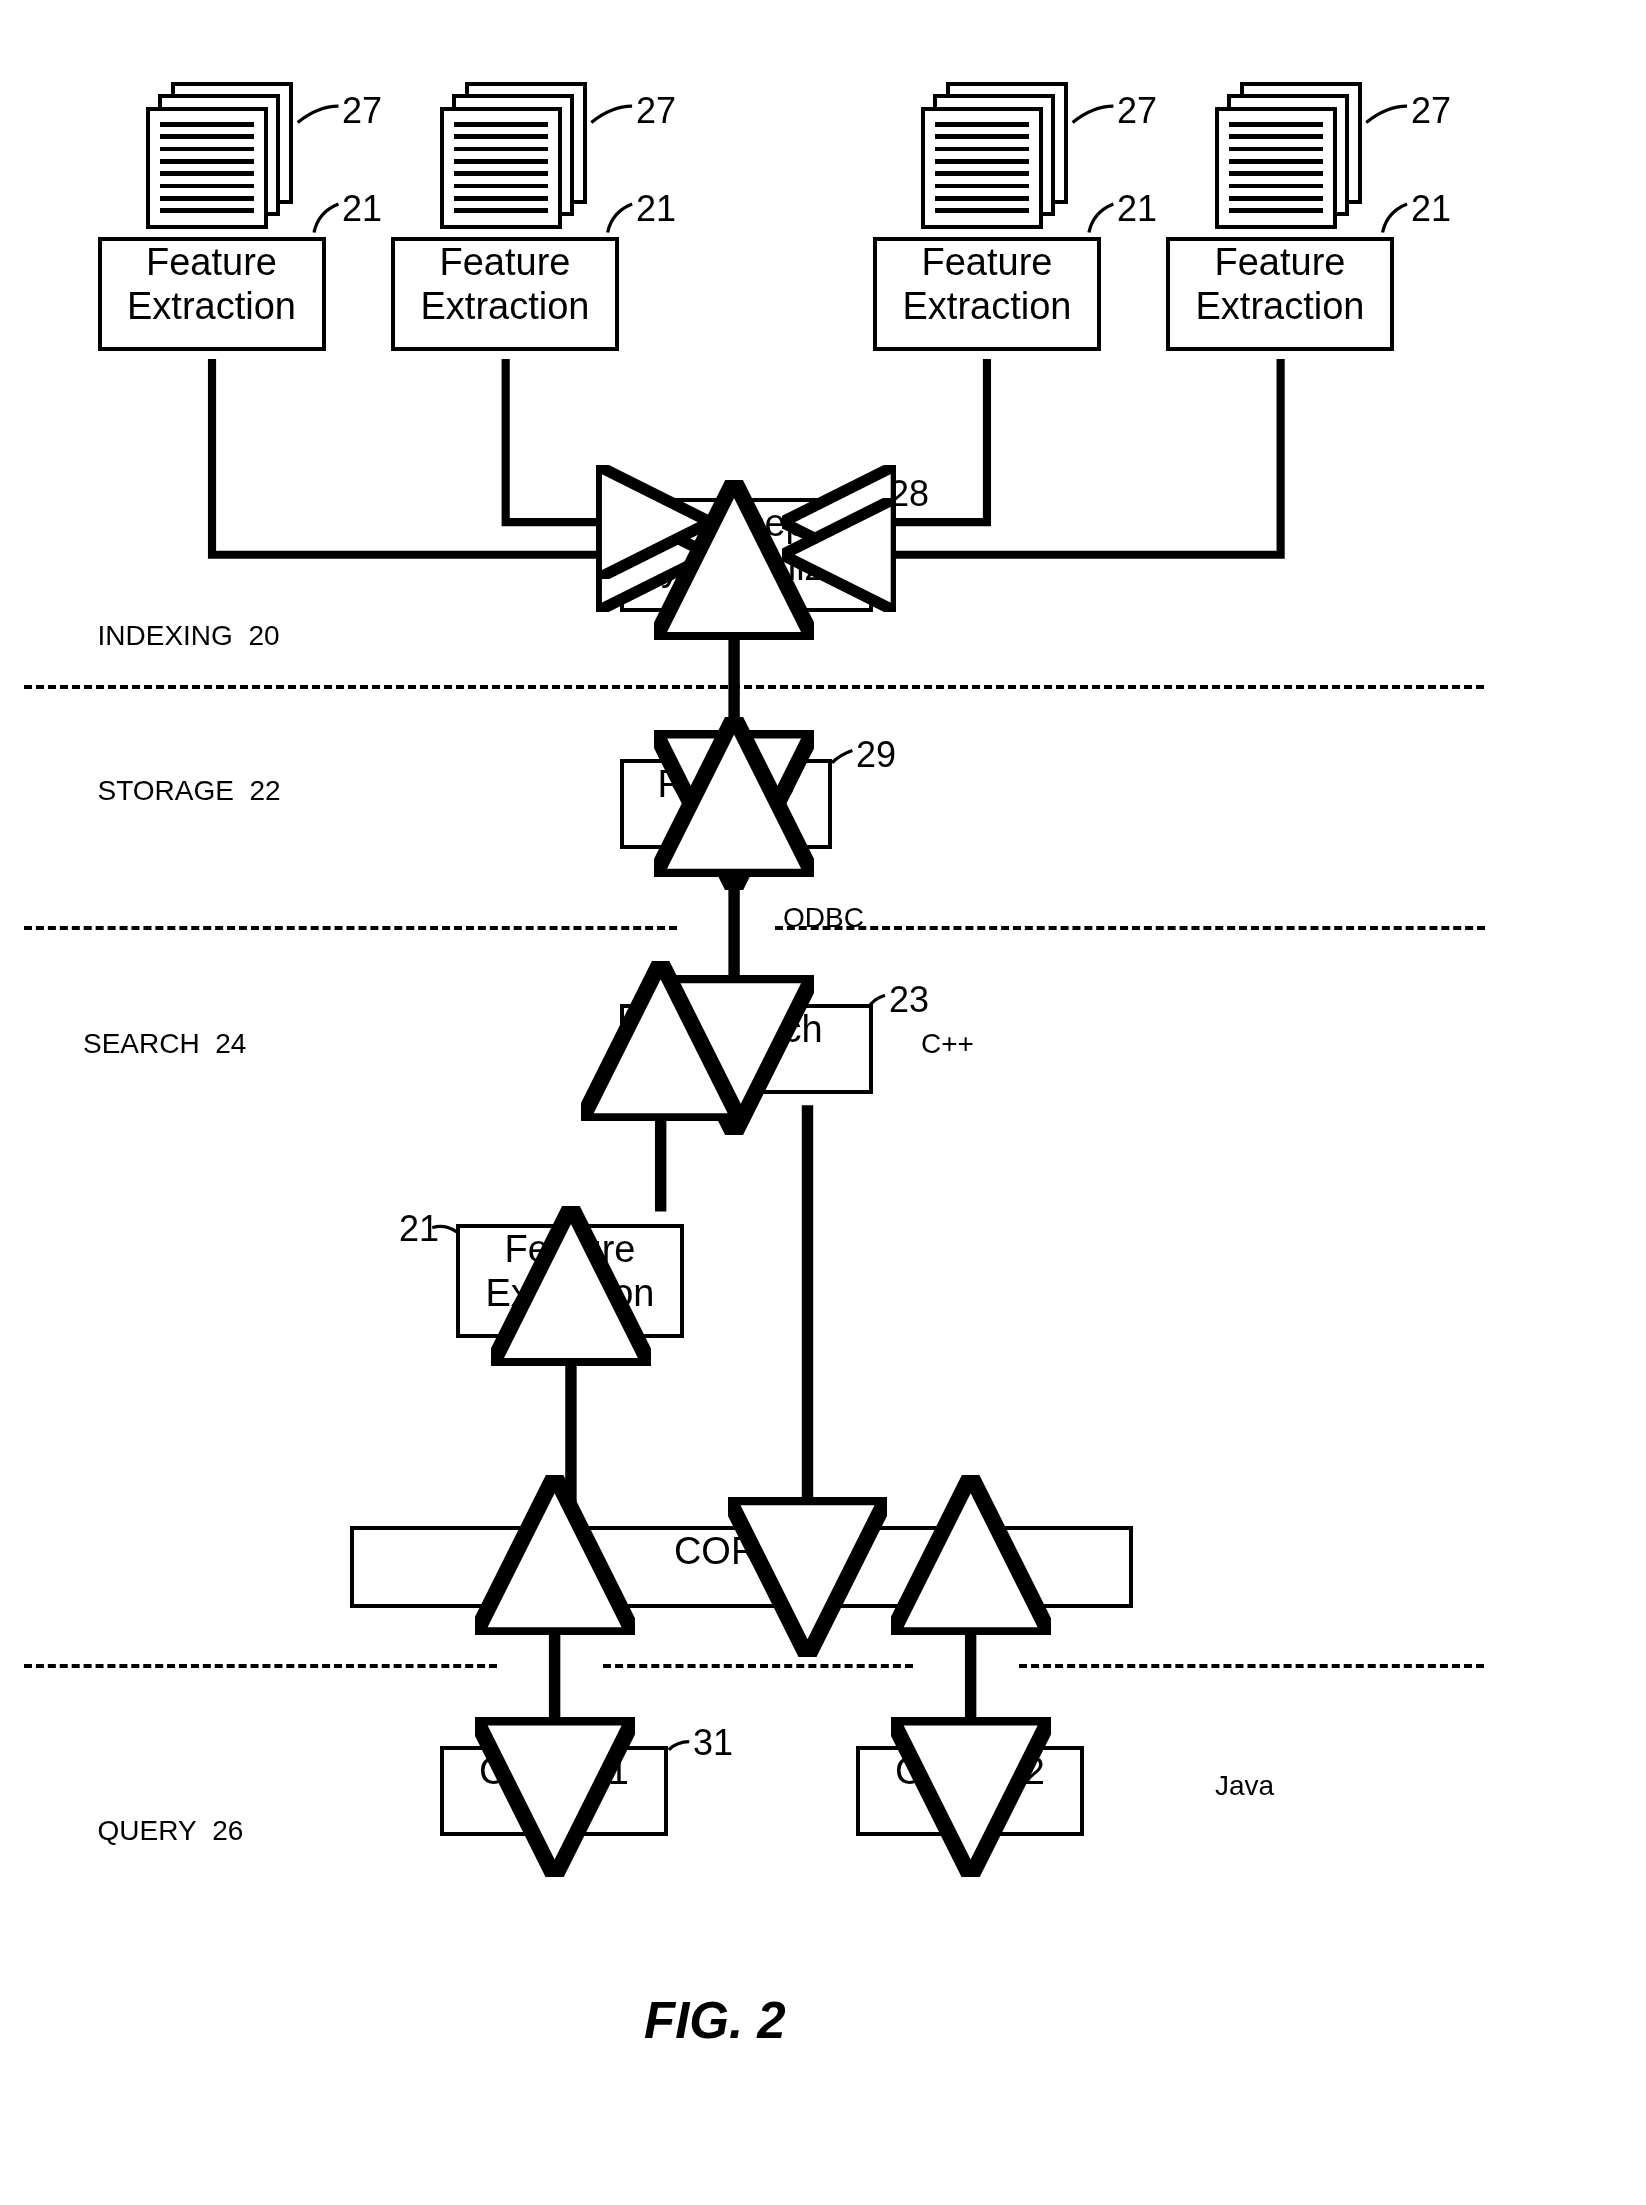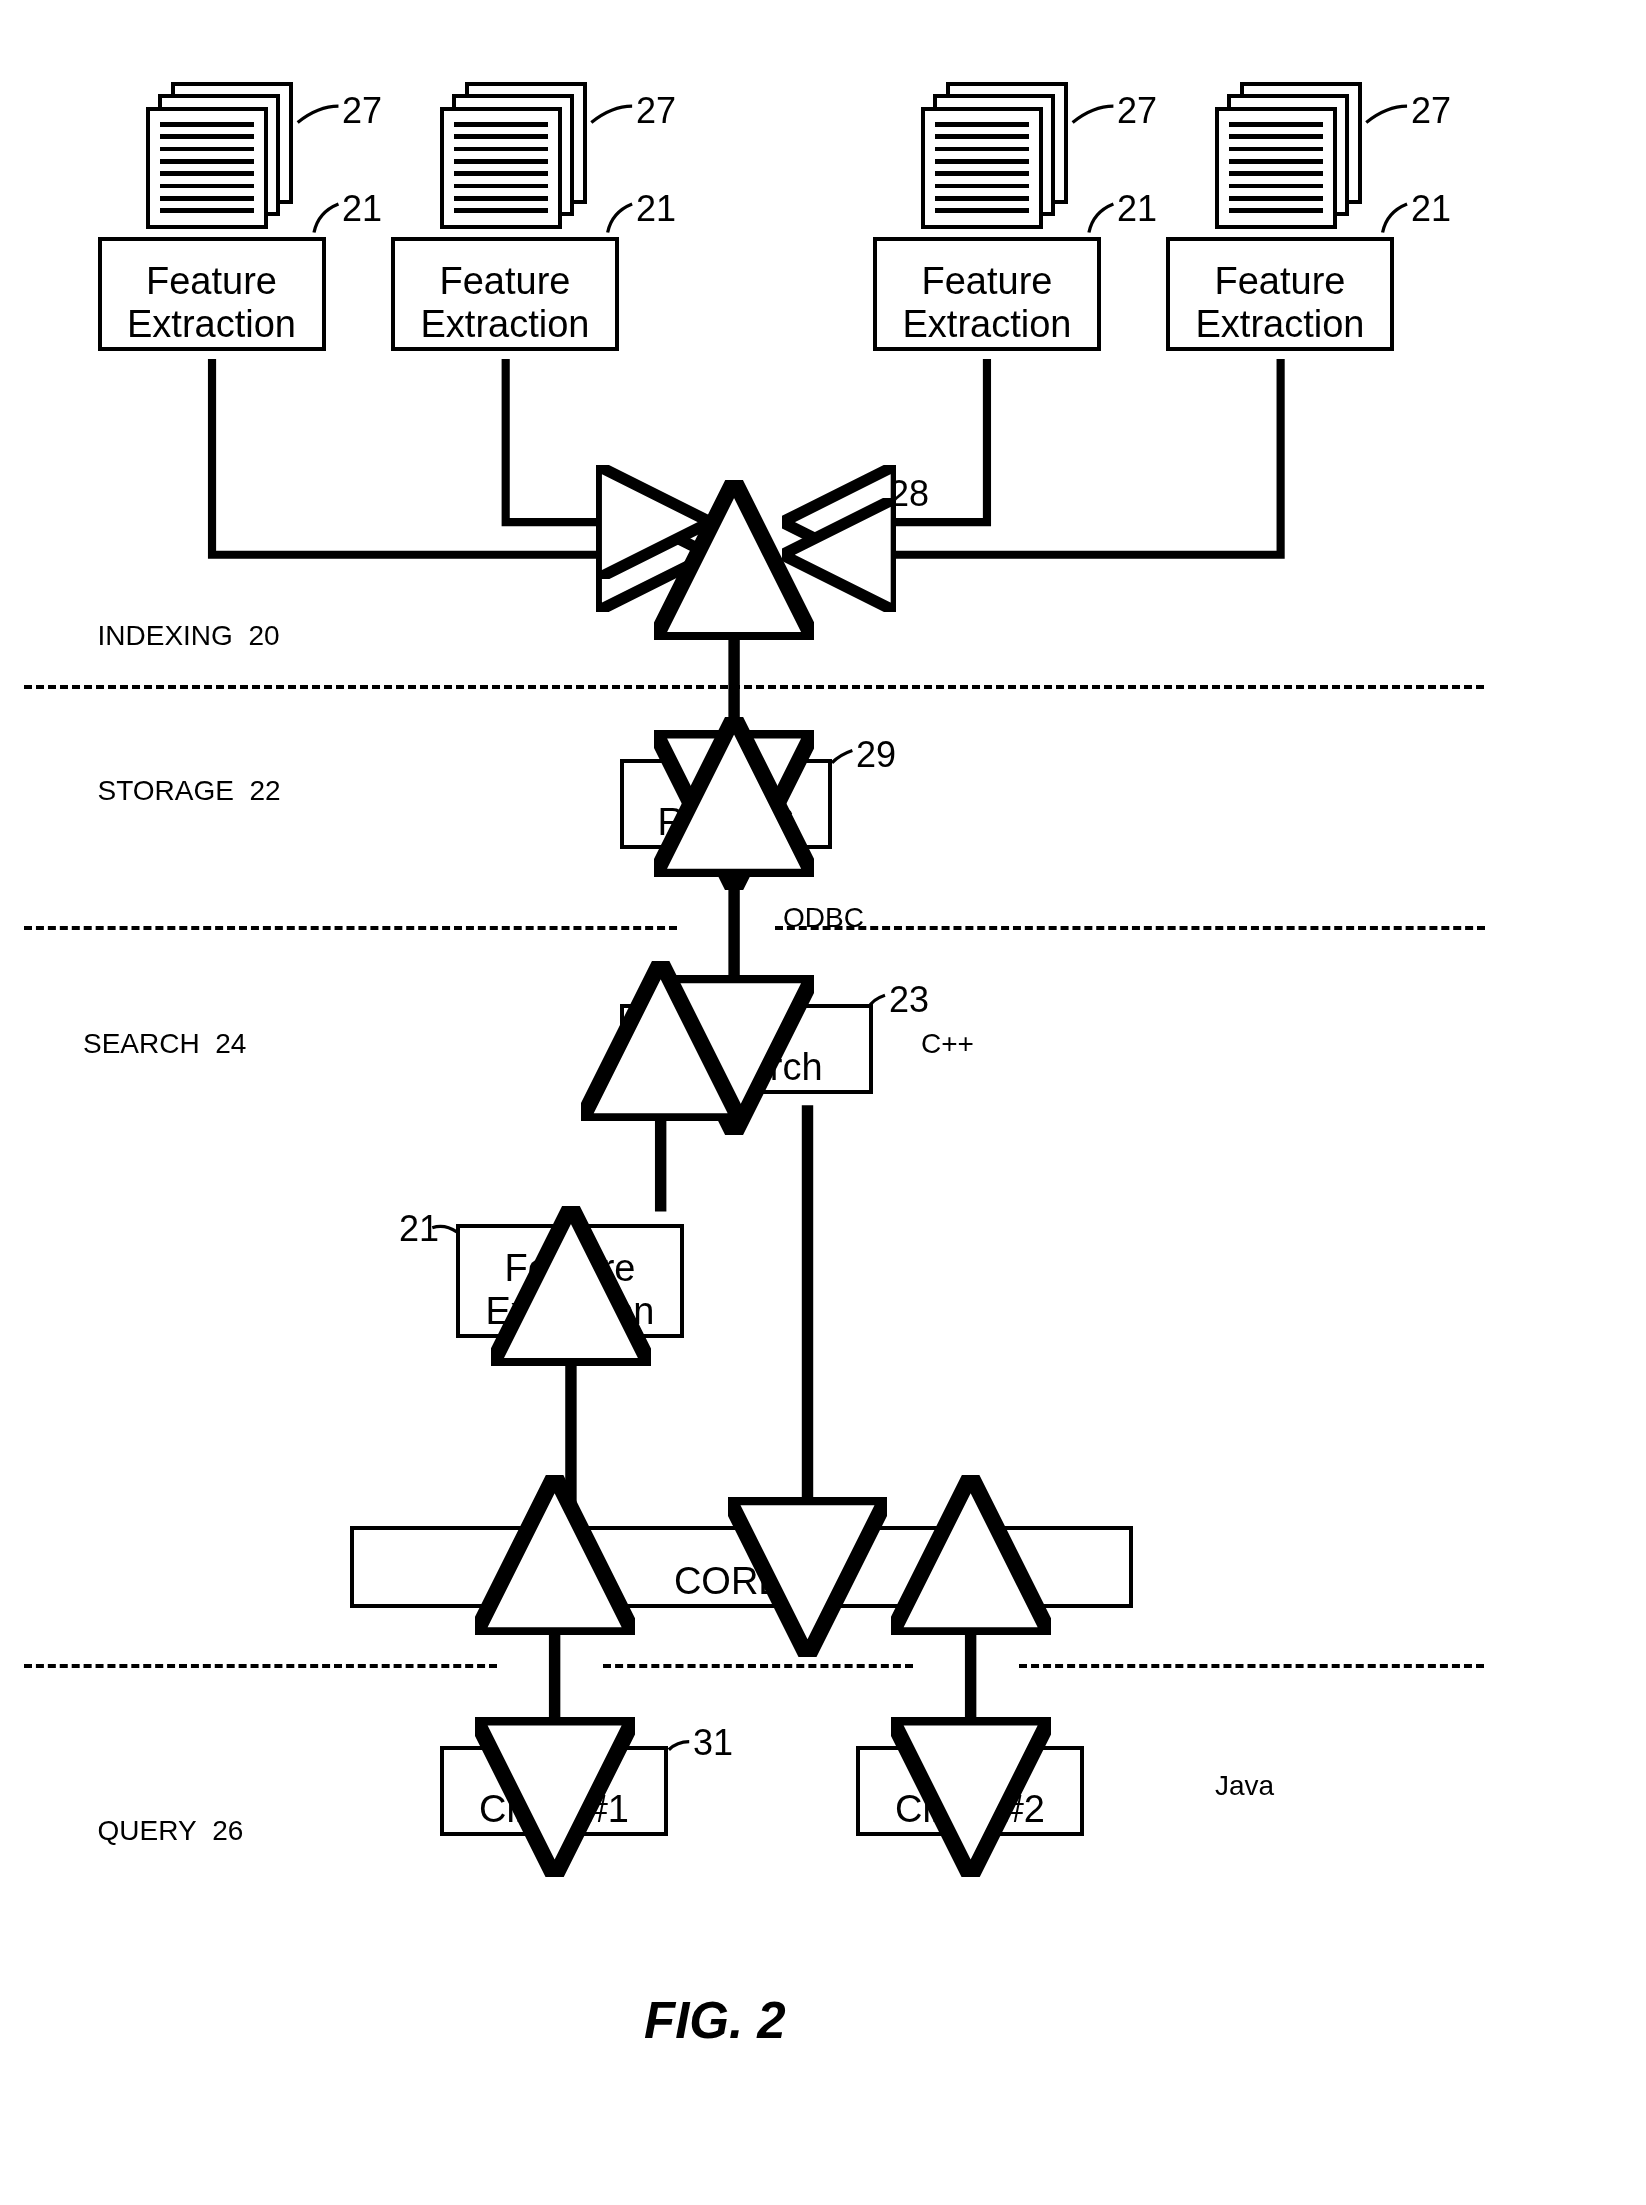--- a/index.html
+++ b/index.html
@@ -13,21 +13,21 @@
   .canvas {
     position: absolute;
     left: 73px; top: 49px;
     width: 1500px; height: 2107px;
   }
   .box {
     position: absolute;
     border: 4.9px solid #000;
     background: #fff;
     display: flex;
-    align-items: flex-end;
+    align-items: flex-start;
     justify-content: center;
     text-align: center;
     font-size: 38px;
     line-height: 1.15;
   }
   .label {
     position: absolute;
     font-size: 28px;
   }
   .numlabel {
@@ -244,20 +244,23 @@
   <div class="box" style="left:318px; top:188px; width:228px; height:114px;">
       <span>Feature<br>Extraction</span>
     </div>
   <div class="box" style="left:800px; top:188px; width:228px; height:114px;">
       <span>Feature<br>Extraction</span>
     </div>
   <div class="box" style="left:1093px;top:188px; width:228px; height:114px;">
       <span>Feature<br>Extraction</span>
     </div>
 
+  <div class="box" style="left:547px; top:449px; width:253px; height:114px;">
+      <span>Concept<br>Synchronizer</span>
+    </div>
 
   <div class="label" style="left:24.5px; top:571px;">
     <span>INDEXING</span>&nbsp;&nbsp;<span>20</span>
   </div>
   <div class="dashed" style="left:-49px; top:636px; width:1460px;"></div>
 
   <div class="box" style="left:547px; top:710px; width:212px; height:90px;">
       <span>RDBMS</span>
     </div>
 

